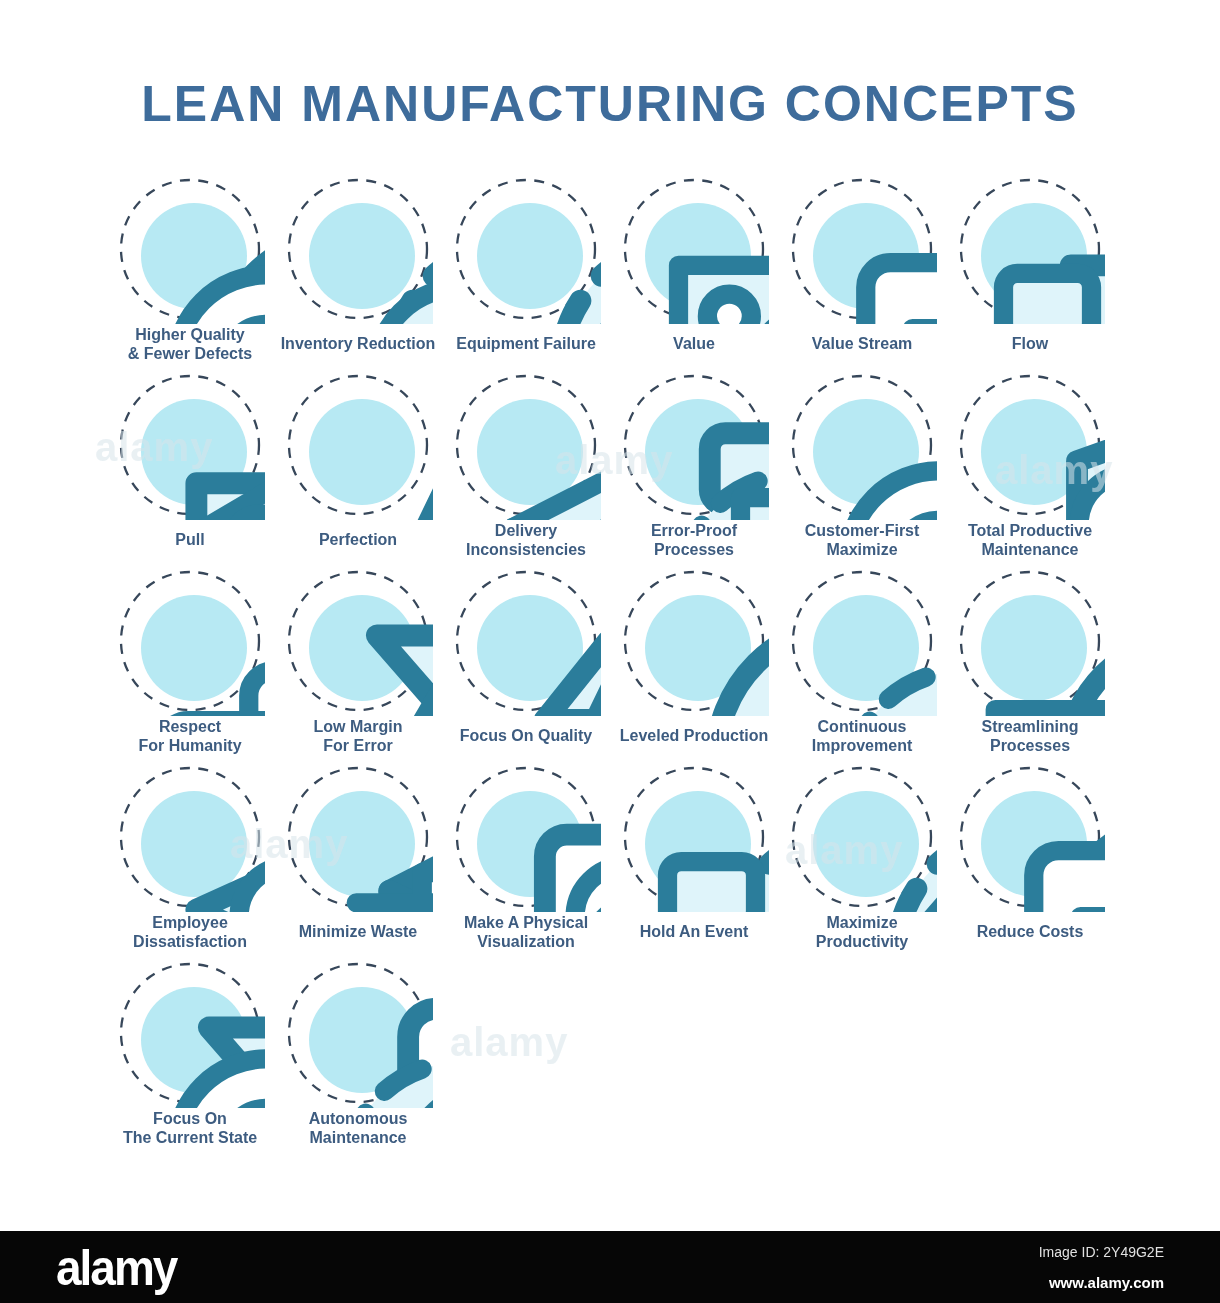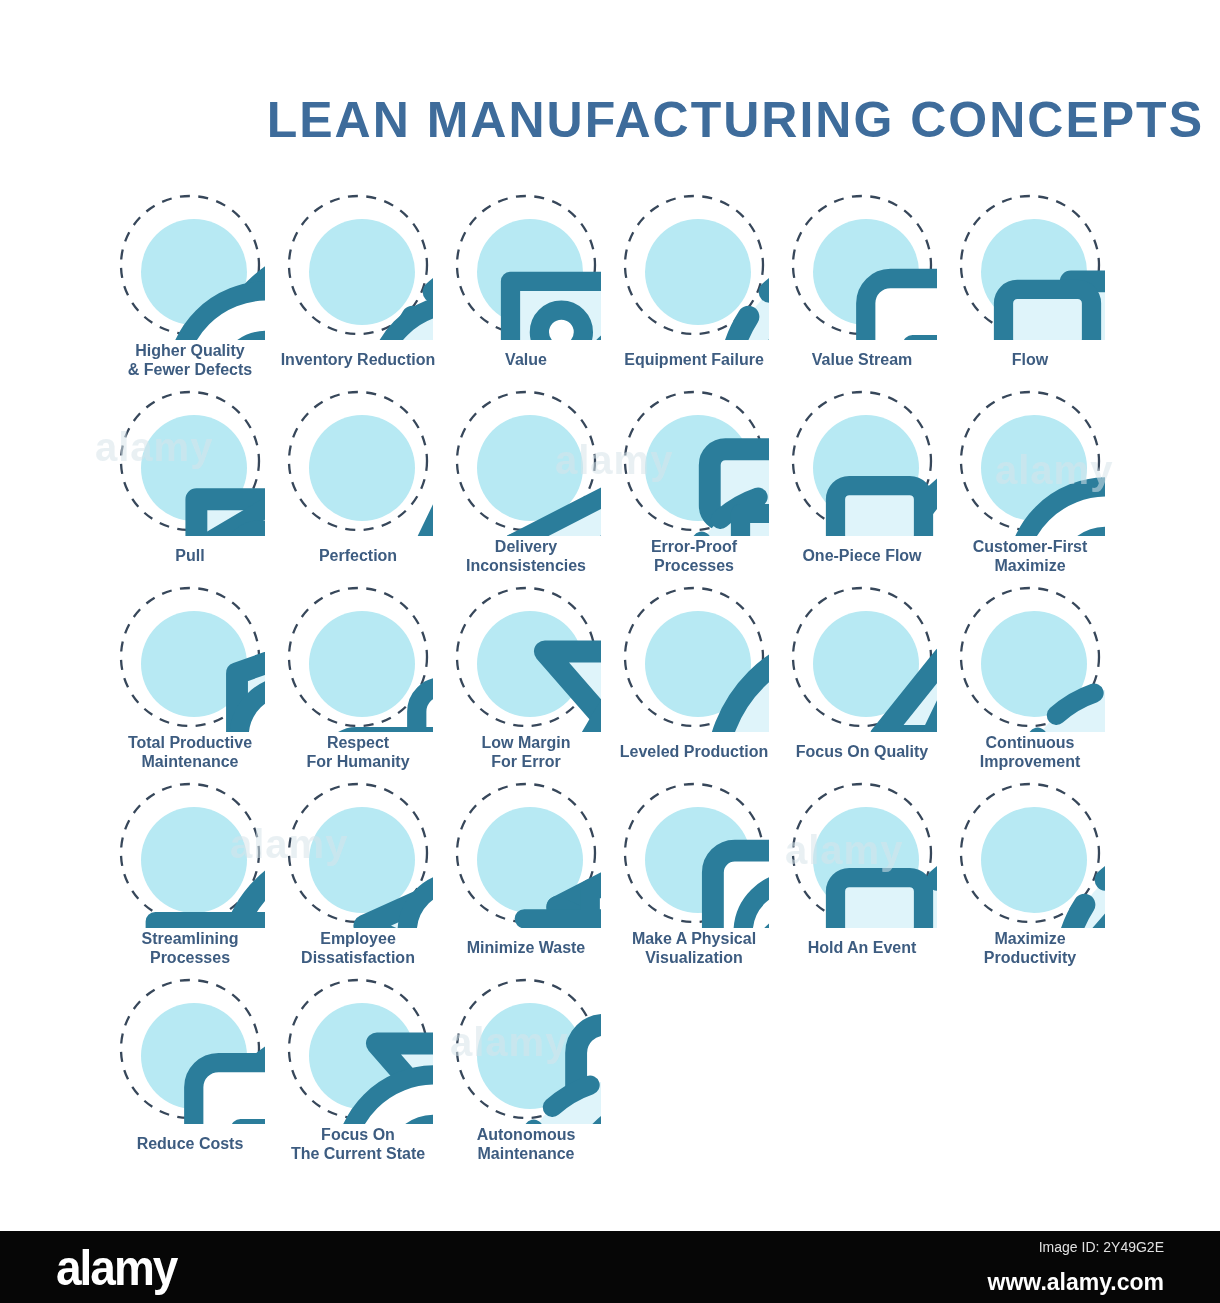--- a/index.html
+++ b/index.html
@@ -6,21 +6,21 @@
     --ink:#2B7D9B; --ice:#DFF4FA; --blob:#B7E9F3; --ring:#37475A;
     --label:#3D5C80; --title:#3E6C9B; --footer-bg:#060606; --footer-text:#ffffff;
   }
   *{box-sizing:border-box}
   html,body{margin:0;padding:0}
   body{
     width:1220px;height:1303px;background:#fff;position:relative;overflow:hidden;
     font-family:"Liberation Sans",sans-serif;
   }
   .page-title{
-    margin:16px;padding-top:76px;text-align:right;
+    margin:0;padding-top:76px;text-align:center;
     font-size:50px;font-weight:700;letter-spacing:2px;color:var(--title);
     line-height:1.15;
   }
   .grid{
     width:1008px;margin:40px auto 4px;
     display:grid;grid-template-columns:repeat(6,168px);row-gap:4px;
   }
   .tile{display:flex;flex-direction:column;align-items:center}
   .icon-wrap{width:150px;height:150px}
   .tile-label{
@@ -36,21 +36,21 @@
     position:absolute;left:0;bottom:0;width:1220px;height:72px;
     background:var(--footer-bg);display:flex;align-items:center;
     justify-content:space-between;padding:0 56px;
   }
   .brand{
     color:var(--footer-text);font-size:46px;font-weight:700;
     letter-spacing:-2px;line-height:1;transform:scaleY(1.1);
   }
   .footer-right{text-align:right;color:var(--footer-text)}
   .image-id{font-size:14px;opacity:.88;margin-bottom:14px}
-  .site-url{font-size:23px;font-weight:700}
+  .site-url{font-size:15px;font-weight:700}
   .defs-svg{position:absolute;width:0;height:0;overflow:hidden}
 </style>
 </head>
 <body>
 
 <svg class="defs-svg" xmlns="http://www.w3.org/2000/svg">
   <defs>
     <symbol id="p-cross" viewBox="0 0 24 24">
         <g stroke="#2B7D9B" stroke-width="1.4" fill="none" stroke-linecap="round" stroke-linejoin="round">
           <circle cx="12" cy="12" r="8.6" fill="#DFF4FA"></circle>
@@ -279,40 +279,40 @@
           <use href="#p-gear" transform="translate(47,7) scale(2.5)"></use>
           <use href="#p-pin" transform="translate(10,50) scale(2.2)"></use>
           <use href="#p-box" transform="translate(72,78) scale(2.2)"></use>
         </svg></div>
       <div class="tile-label">Inventory Reduction</div>
     </div>
     <div class="tile">
       <div class="icon-wrap"><svg viewBox="0 0 150 150" width="150" height="150">
           <circle cx="75" cy="75" r="69" fill="none" stroke="var(--ring)" stroke-width="2.3" stroke-dasharray="10 8.5"></circle>
           <circle cx="79" cy="82" r="53" fill="var(--blob)"></circle>
+          <use href="#p-gear" transform="translate(47,7) scale(2.5)"></use>
+          <use href="#p-wrench" transform="translate(10,50) scale(2.2)"></use>
+          <use href="#p-cross" transform="translate(72,78) scale(2.2)"></use>
+        </svg></div>
+      <div class="tile-label">Equipment Failure</div>
+    </div>
+    <div class="tile">
+      <div class="icon-wrap"><svg viewBox="0 0 150 150" width="150" height="150">
+          <circle cx="75" cy="75" r="69" fill="none" stroke="var(--ring)" stroke-width="2.3" stroke-dasharray="10 8.5"></circle>
+          <circle cx="79" cy="82" r="53" fill="var(--blob)"></circle>
           <use href="#p-star" transform="translate(47,7) scale(2.5)"></use>
           <use href="#p-tag" transform="translate(10,50) scale(2.2)"></use>
           <use href="#p-info" transform="translate(72,78) scale(2.2)"></use>
         </svg></div>
       <div class="tile-label">Value</div>
     </div>
     <div class="tile">
       <div class="icon-wrap"><svg viewBox="0 0 150 150" width="150" height="150">
           <circle cx="75" cy="75" r="69" fill="none" stroke="var(--ring)" stroke-width="2.3" stroke-dasharray="10 8.5"></circle>
           <circle cx="79" cy="82" r="53" fill="var(--blob)"></circle>
-          <use href="#p-gear" transform="translate(47,7) scale(2.5)"></use>
-          <use href="#p-wrench" transform="translate(10,50) scale(2.2)"></use>
-          <use href="#p-cross" transform="translate(72,78) scale(2.2)"></use>
-        </svg></div>
-      <div class="tile-label">Equipment Failure</div>
-    </div>
-    <div class="tile">
-      <div class="icon-wrap"><svg viewBox="0 0 150 150" width="150" height="150">
-          <circle cx="75" cy="75" r="69" fill="none" stroke="var(--ring)" stroke-width="2.3" stroke-dasharray="10 8.5"></circle>
-          <circle cx="79" cy="82" r="53" fill="var(--blob)"></circle>
           <use href="#p-chevrons" transform="translate(47,7) scale(2.5)"></use>
           <use href="#p-list" transform="translate(10,50) scale(2.2)"></use>
           <use href="#p-dollar" transform="translate(72,78) scale(2.2)"></use>
         </svg></div>
       <div class="tile-label">Value Stream</div>
     </div>
     <div class="tile">
       <div class="icon-wrap"><svg viewBox="0 0 150 150" width="150" height="150">
           <circle cx="75" cy="75" r="69" fill="none" stroke="var(--ring)" stroke-width="2.3" stroke-dasharray="10 8.5"></circle>
           <circle cx="79" cy="82" r="53" fill="var(--blob)"></circle>
@@ -361,30 +361,20 @@
           <use href="#p-gear" transform="translate(10,50) scale(2.2)"></use>
           <use href="#p-shapes" transform="translate(72,78) scale(2.2)"></use>
         </svg></div>
       <div class="tile-label">Error-Proof
 Processes</div>
     </div>
     <div class="tile">
       <div class="icon-wrap"><svg viewBox="0 0 150 150" width="150" height="150">
           <circle cx="75" cy="75" r="69" fill="none" stroke="var(--ring)" stroke-width="2.3" stroke-dasharray="10 8.5"></circle>
           <circle cx="79" cy="82" r="53" fill="var(--blob)"></circle>
-          <use href="#p-refresh" transform="translate(47,7) scale(2.5)"></use>
-          <use href="#p-nodes" transform="translate(10,50) scale(2.2)"></use>
-          <use href="#p-box" transform="translate(72,78) scale(2.2)"></use>
-        </svg></div>
-      <div class="tile-label">One-Piece Flow</div>
-    </div>
-    <div class="tile">
-      <div class="icon-wrap"><svg viewBox="0 0 150 150" width="150" height="150">
-          <circle cx="75" cy="75" r="69" fill="none" stroke="var(--ring)" stroke-width="2.3" stroke-dasharray="10 8.5"></circle>
-          <circle cx="79" cy="82" r="53" fill="var(--blob)"></circle>
           <use href="#p-person" transform="translate(47,7) scale(2.5)"></use>
           <use href="#p-magnifier" transform="translate(10,50) scale(2.2)"></use>
           <use href="#p-box" transform="translate(72,78) scale(2.2)"></use>
         </svg></div>
       <div class="tile-label">Customer-First
 Maximize</div>
     </div>
     <div class="tile">
       <div class="icon-wrap"><svg viewBox="0 0 150 150" width="150" height="150">
           <circle cx="75" cy="75" r="69" fill="none" stroke="var(--ring)" stroke-width="2.3" stroke-dasharray="10 8.5"></circle>
@@ -415,35 +405,35 @@
           <use href="#p-warning" transform="translate(10,50) scale(2.2)"></use>
           <use href="#p-clock" transform="translate(72,78) scale(2.2)"></use>
         </svg></div>
       <div class="tile-label">Low Margin
 For Error</div>
     </div>
     <div class="tile">
       <div class="icon-wrap"><svg viewBox="0 0 150 150" width="150" height="150">
           <circle cx="75" cy="75" r="69" fill="none" stroke="var(--ring)" stroke-width="2.3" stroke-dasharray="10 8.5"></circle>
           <circle cx="79" cy="82" r="53" fill="var(--blob)"></circle>
+          <use href="#p-diamond" transform="translate(47,7) scale(2.5)"></use>
+          <use href="#p-star" transform="translate(10,50) scale(2.2)"></use>
+          <use href="#p-check" transform="translate(72,78) scale(2.2)"></use>
+        </svg></div>
+      <div class="tile-label">Focus On Quality</div>
+    </div>
+    <div class="tile">
+      <div class="icon-wrap"><svg viewBox="0 0 150 150" width="150" height="150">
+          <circle cx="75" cy="75" r="69" fill="none" stroke="var(--ring)" stroke-width="2.3" stroke-dasharray="10 8.5"></circle>
+          <circle cx="79" cy="82" r="53" fill="var(--blob)"></circle>
           <use href="#p-dollar" transform="translate(47,7) scale(2.5)"></use>
           <use href="#p-chart" transform="translate(10,50) scale(2.2)"></use>
           <use href="#p-clock" transform="translate(72,78) scale(2.2)"></use>
         </svg></div>
       <div class="tile-label">Leveled Production</div>
-    </div>
-    <div class="tile">
-      <div class="icon-wrap"><svg viewBox="0 0 150 150" width="150" height="150">
-          <circle cx="75" cy="75" r="69" fill="none" stroke="var(--ring)" stroke-width="2.3" stroke-dasharray="10 8.5"></circle>
-          <circle cx="79" cy="82" r="53" fill="var(--blob)"></circle>
-          <use href="#p-diamond" transform="translate(47,7) scale(2.5)"></use>
-          <use href="#p-star" transform="translate(10,50) scale(2.2)"></use>
-          <use href="#p-check" transform="translate(72,78) scale(2.2)"></use>
-        </svg></div>
-      <div class="tile-label">Focus On Quality</div>
     </div>
     <div class="tile">
       <div class="icon-wrap"><svg viewBox="0 0 150 150" width="150" height="150">
           <circle cx="75" cy="75" r="69" fill="none" stroke="var(--ring)" stroke-width="2.3" stroke-dasharray="10 8.5"></circle>
           <circle cx="79" cy="82" r="53" fill="var(--blob)"></circle>
           <use href="#p-arrowUp" transform="translate(47,7) scale(2.5)"></use>
           <use href="#p-gear" transform="translate(10,50) scale(2.2)"></use>
           <use href="#p-chart" transform="translate(72,78) scale(2.2)"></use>
         </svg></div>
       <div class="tile-label">Continuous

